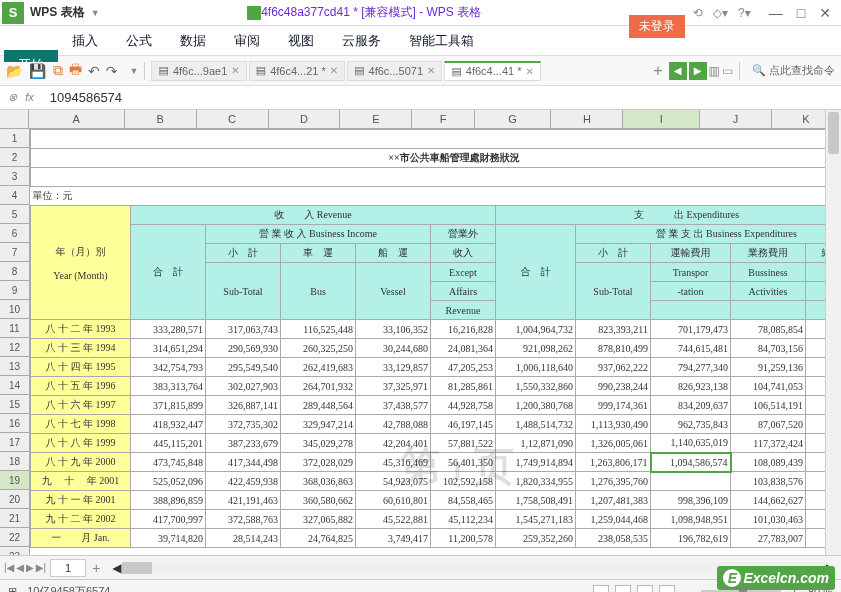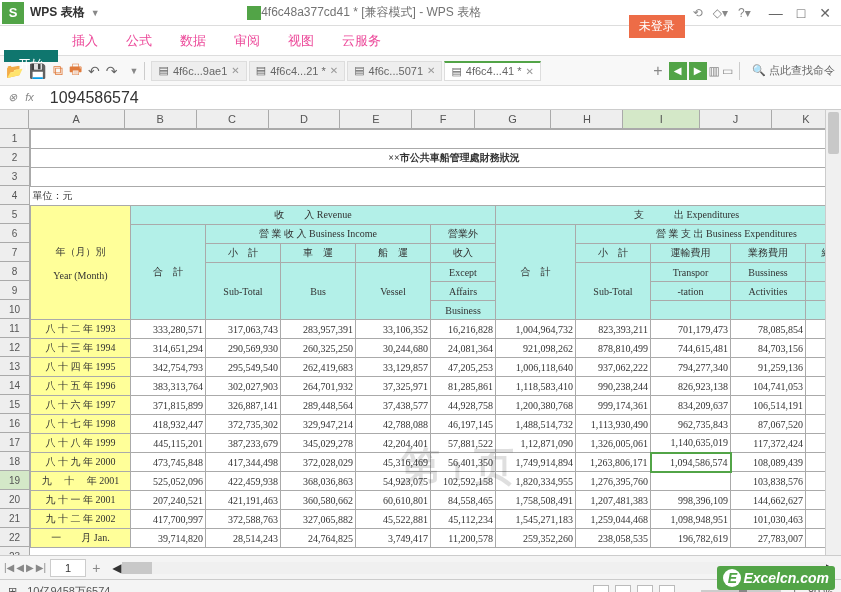--- a/index.html
+++ b/index.html
@@ -1,44 +1,44 @@
 <!DOCTYPE html>
 <html><head>
 <meta charset="utf-8">
 <style>
 * { box-sizing: border-box; margin: 0; padding: 0; }
 body { font-family: "Microsoft YaHei", Arial, sans-serif; font-size: 12px; width: 841px; height: 592px; overflow: hidden; background: #fff; color: #333; position: relative; }
 .titlebar { background: #fff; height: 26px; display: flex; align-items: center; border-bottom: 1px solid #ddd; }
 .wps-logo { background: #52a447; color: #fff; width: 22px; height: 22px; display: flex; align-items: center; justify-content: center; margin: 2px; font-weight: bold; font-size: 13px; }
 .wps-title { font-weight: bold; margin-left: 4px; }
 .tb-drop { color: #888; margin-left: 6px; font-size: 9px; }
-.doc-title { flex: 1; text-align: center; color: #737373; font-size: 12px; display: flex; align-items: center; justify-content: center; }
+.doc-title { flex: 1; text-align: center; color: #6d28d9; font-size: 12px; display: flex; align-items: center; justify-content: center; }
 .doc-icon { width: 14px; height: 14px; background: #52a447; display: inline-block; }
 .login-btn { background: #ed6c47; color: #fff; padding: 3px 10px; font-size: 12px; margin-top: 28px; }
 .title-icons { display: flex; gap: 10px; padding: 0 8px; color: #888; }
 .win-btns { display: flex; gap: 14px; padding: 0 10px; color: #666; font-size: 14px; }
 .menubar { display: flex; height: 30px; background: #fff; border-bottom: 1px solid #ddd; padding: 0 4px; align-items: stretch; }
-.menu-item { padding: 6px 14px; font-size: 13px; color: #ec4899; cursor: pointer; }
+.menu-item { padding: 6px 14px; font-size: 13px; color: #0f172a; cursor: pointer; }
 .menu-item.active { background: #0f766e; color: #fff; margin-top: 24px; }
 .toolbar { display: flex; align-items: center; height: 30px; background: #f8f8f8; border-bottom: 1px solid #ddd; padding: 0 6px; gap: 6px; }
 .tool-ico { color: #666; font-size: 14px; }
 .tool-ico.orange { color: #e07b3c; }
 .tool-divider { width: 1px; height: 18px; background: #ccc; }
 .doc-tabs { display: flex; gap: 2px; flex: 1; }
 .doc-tab { background: #eee; border: 1px solid #ddd; padding: 2px 6px; font-size: 11px; color: #666; display: flex; align-items: center; gap: 4px; }
 .doc-tab.active { background: #fff; border-top: 2px solid #52a447; }
 .tab-close { color: #999; font-size: 10px; }
 .doctab-nav { display: flex; gap: 2px; align-items: center; }
 .nav-btn { width: 18px; height: 18px; background: #52a447; color: #fff; display: flex; align-items: center; justify-content: center; font-size: 10px; }
 .search-link { color: #666; font-size: 11px; margin-left: 6px; display: flex; align-items: center; gap: 3px; }
 .formula-bar { display: flex; height: 24px; border-bottom: 1px solid #ccc; background: #fff; align-items: center; }
 .cell-ref { width: 120px; text-align: center; border-right: 1px solid #ccc; padding: 2px 6px; font-size: 13px; }
 .fx-btns { display: flex; gap: 8px; padding: 0 8px; color: #888; font-size: 11px; }
 .fx-btns span { font-style: italic; }
-.formula-input { flex: 1; padding: 2px 8px; font-size: 16px; }
+.formula-input { flex: 1; padding: 2px 8px; font-size: 13px; }
 .grid-wrap { position: relative; height: 445px; overflow: hidden; background: #fff; }
 .col-headers { display: flex; background: #eee; border-bottom: 1px solid #aaa; }
 .corner { width: 30px; height: 18px; border-right: 1px solid #aaa; background: #eee; }
 .col-h { height: 18px; border-right: 1px solid #aaa; text-align: center; font-size: 11px; color: #555; line-height: 18px; }
 .col-h.sel { background: #d4e8c8; }
 .grid-body { display: flex; height: 427px; }
 .row-headers { width: 30px; background: #eee; border-right: 1px solid #aaa; }
 .row-h { height: 19px; border-bottom: 1px solid #aaa; text-align: center; font-size: 10px; color: #555; line-height: 19px; }
 .row-h.sel { background: #d4e8c8; }
 .grid-cells { flex: 1; position: relative; overflow: hidden; font-family: Liberation Serif, serif; }
@@ -94,20 +94,21 @@
 </div>
 
 <div class="menubar">
   <div class="menu-item active">开始</div>
   <div class="menu-item">插入</div>
   <div class="menu-item">公式</div>
   <div class="menu-item">数据</div>
   <div class="menu-item">审阅</div>
   <div class="menu-item">视图</div>
   <div class="menu-item">云服务</div>
+  <div class="menu-item">智能工具箱</div>
 </div>
 
 <div class="toolbar">
   <span class="tool-ico orange">📂</span>
   <span class="tool-ico">💾</span>
   <span class="tool-ico orange">⧉</span>
   <span class="tool-ico orange">🖶</span>
   <span class="tool-ico">↶</span>
   <span class="tool-ico">↷</span>
   <span class="tb-drop">▼</span>
@@ -260,30 +261,30 @@
               <td class="hdr-cyan">Bussiness</td>
               <td class="hdr-cyan">General</td>
             </tr>
             <tr>
               <td class="hdr-cyan">Affairs</td>
               <td class="hdr-cyan">-tation</td>
               <td class="hdr-cyan">Activities</td>
               <td class="hdr-cyan">Affairs</td>
             </tr>
             <tr>
-              <td class="hdr-cyan">Business</td>
+              <td class="hdr-cyan">Revenue</td>
               <td class="hdr-cyan"></td>
               <td class="hdr-cyan"></td>
               <td class="hdr-cyan"></td>
             </tr>
             <tr>
               <td class="hdr-yellow">八 十 二 年 1993</td>
               <td class="dat-num">333,280,571</td>
               <td class="dat-num">317,063,743</td>
-              <td class="dat-num">283,957,391</td>
+              <td class="dat-num">116,525,448</td>
               <td class="dat-num">33,106,352</td>
               <td class="dat-num">16,216,828</td>
               <td class="dat-num">1,004,964,732</td>
               <td class="dat-num">823,393,211</td>
               <td class="dat-num">701,179,473</td>
               <td class="dat-num">78,085,854</td>
               <td class="dat-num">44,127,8</td>
             </tr>
             <tr>
               <td class="hdr-yellow">八 十 三 年 1994</td>
@@ -311,21 +312,21 @@
               <td class="dat-num">91,259,136</td>
               <td class="dat-num">51,525,6</td>
             </tr>
             <tr>
               <td class="hdr-yellow">八 十 五 年 1996</td>
               <td class="dat-num">383,313,764</td>
               <td class="dat-num">302,027,903</td>
               <td class="dat-num">264,701,932</td>
               <td class="dat-num">37,325,971</td>
               <td class="dat-num">81,285,861</td>
-              <td class="dat-num">1,118,583,410</td>
+              <td class="dat-num">1,550,332,860</td>
               <td class="dat-num">990,238,244</td>
               <td class="dat-num">826,923,138</td>
               <td class="dat-num">104,741,053</td>
               <td class="dat-num">58,573,9</td>
             </tr>
             <tr>
               <td class="hdr-yellow">八 十 六 年 1997</td>
               <td class="dat-num">371,815,899</td>
               <td class="dat-num">326,887,141</td>
               <td class="dat-num">289,448,564</td>
@@ -384,21 +385,21 @@
               <td class="dat-num">54,923,075</td>
               <td class="dat-num">102,592,158</td>
               <td class="dat-num">1,820,334,955</td>
               <td class="dat-num">1,276,395,760</td>
               <td class="dat-num"></td>
               <td class="dat-num">103,838,576</td>
               <td class="dat-num">61,573,5</td>
             </tr>
             <tr>
               <td class="hdr-yellow">九 十 一 年 2001</td>
-              <td class="dat-num">207,240,521</td>
+              <td class="dat-num">388,896,859</td>
               <td class="dat-num">421,191,463</td>
               <td class="dat-num">360,580,662</td>
               <td class="dat-num">60,610,801</td>
               <td class="dat-num">84,558,465</td>
               <td class="dat-num">1,758,508,491</td>
               <td class="dat-num">1,207,481,383</td>
               <td class="dat-num">998,396,109</td>
               <td class="dat-num">144,662,627</td>
               <td class="dat-num">64,422,5</td>
             </tr>

